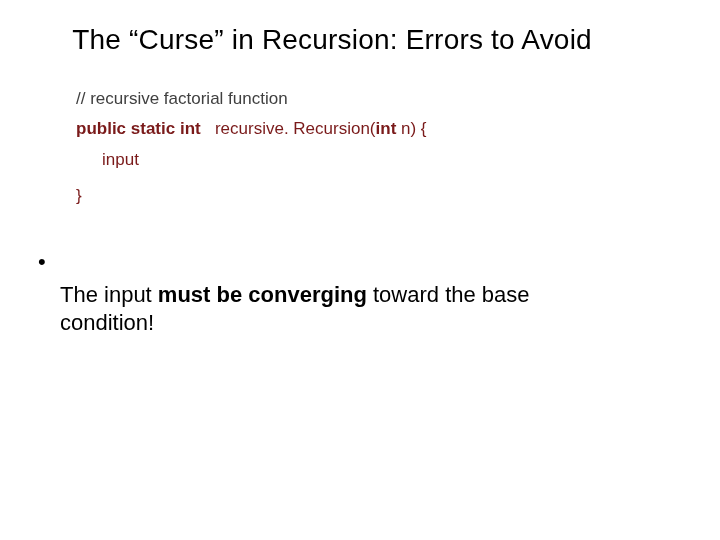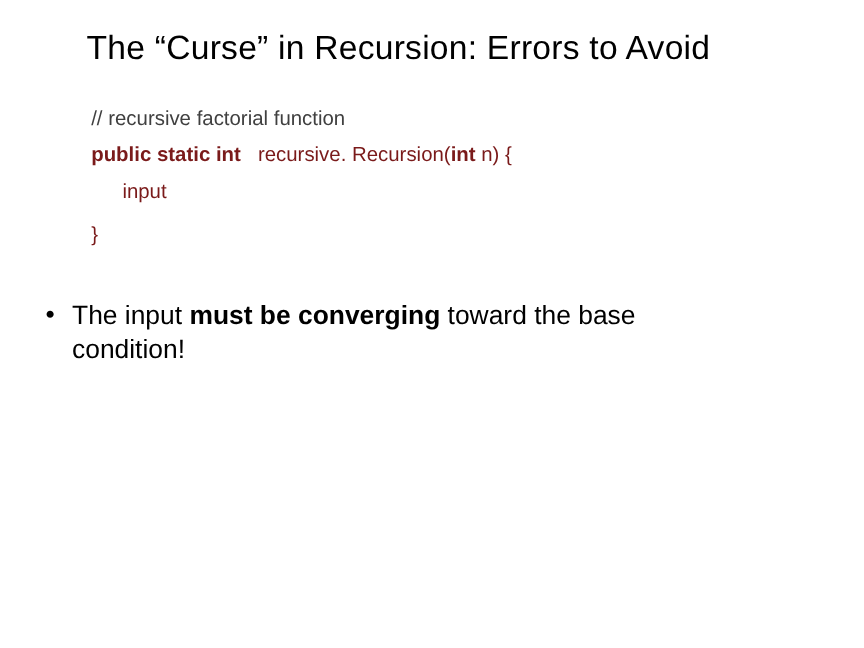--- a/index.html
+++ b/index.html
@@ -38,21 +38,21 @@
   .maroon { color: #7a1a1a; }
   .bold { font-weight: bold; }
   .gap-med { display:inline-block; width:16px; }
   .bullet-block {
     margin-top: 40px;
     margin-left: 14px;
     font-size: 22px;
   }
   .bullet-row { display: flex; align-items: flex-start; }
   .bullet-dot { width: 22px; flex: 0 0 22px; }
-  .bullet-text { flex: 1 1 auto; line-height: 1.25; padding-right: 60px; }
+  .bullet-text { flex: 1 1 auto; line-height: 1.25; padding-right: 60px; margin-top: 32px; }
 </style>
 </head>
 <body>
 
 <div class="slide">
 
   <div class="title">The “Curse” in Recursion: Errors to Avoid</div>
 
   <div class="code-block">
 

